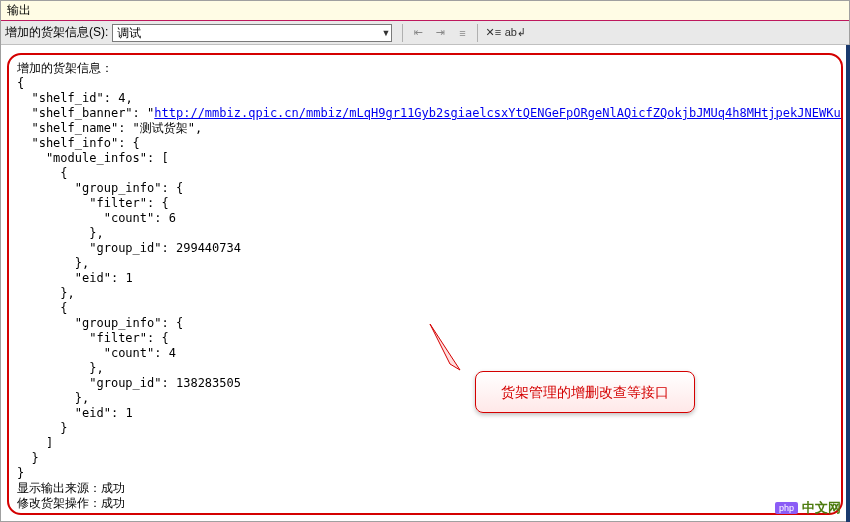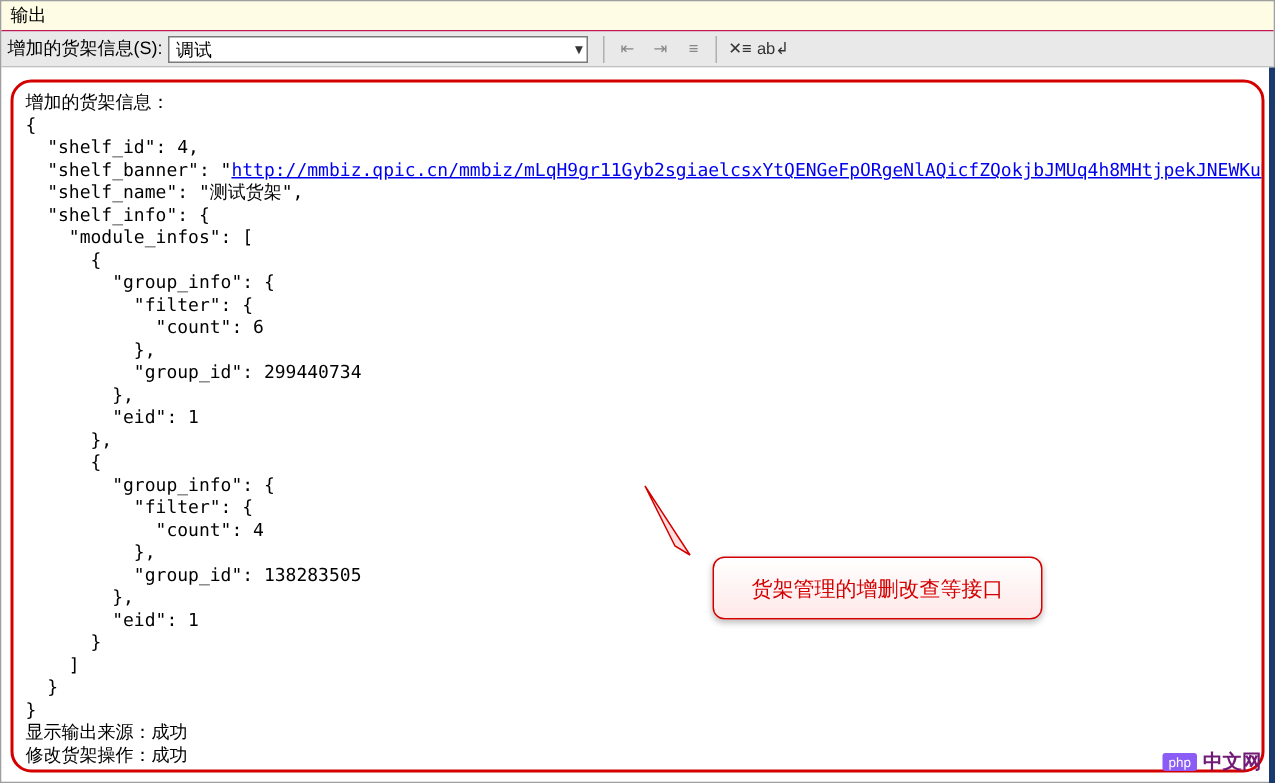--- a/index.html
+++ b/index.html
@@ -143,21 +143,21 @@
       align-items: center;
       gap: 4px;
     }
     .watermark .wm-badge {
       background: #8b5cf6;
       color: #fff;
       font-size: 9px;
       padding: 1px 4px;
       border-radius: 2px;
     }
-    .watermark strong { color: #701a75; }
+    .watermark strong { color: #4d7c0f; }
     .scrollbar-v {
       position: absolute;
       right: 0;
       top: 45px;
       bottom: 0;
       width: 4px;
       background: #1a3a6e;
     }
   </style>
 </head>

